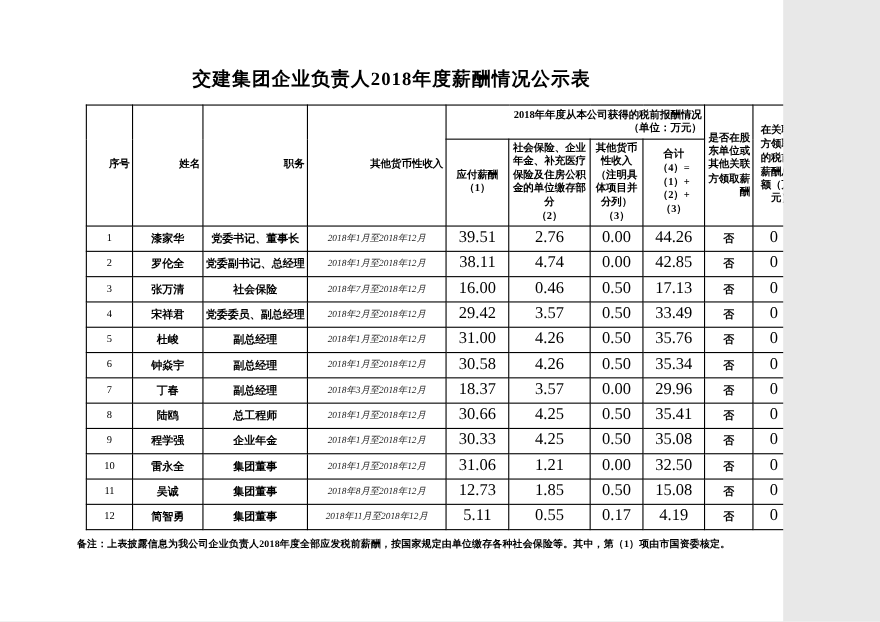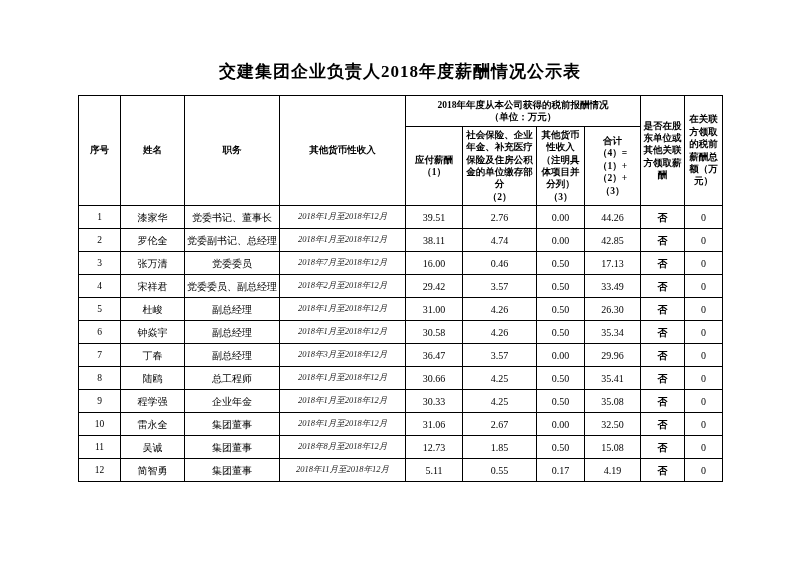--- a/index.html
+++ b/index.html
@@ -1,18 +1,18 @@
 <!DOCTYPE html>
 <html><head>
 <meta charset="utf-8">
 <style>
   html,body{margin:0;padding:0;background:#e8e8e8;}
   .page{
     position:relative;
-    width:800px;height:565px;
+    width:712px;height:565px;
     background:#ffffff;
     font-family:"Liberation Serif","DejaVu Serif",serif;
     color:#000;
     overflow:hidden;
   }
   .doc-title{
     position:absolute;
     top:60px;left:0;width:100%;
     text-align:center;
     font-size:17px;
@@ -34,27 +34,27 @@
     line-height:1.3;
     overflow:hidden;
     word-break:break-all;
   }
   table.salary th{
     font-weight:bold;
     font-size:9.5px;
     white-space:pre-line;
   }
   th.th-small{font-size:8.5px;}
-  tr.group-row th{height:28px;}
+  tr.group-row th{height:28px;text-align:right;}
   tr.sub-row th{height:76px;}
   tbody tr{height:23px;}
   td.c-no{font-size:9.5px;}
-  td.c-name, td.c-pos{font-weight:normal;font-size:10px;}
+  td.c-name, td.c-pos{font-weight:bold;font-size:10px;}
   td.c-term{font-size:8.5px;color:#222;font-style:italic;}
-  td.c-num{font-size:10px;}
+  td.c-num{font-size:15px;}
   td.c-rel{font-weight:bold;font-size:10px;}
   .doc-note{
     position:absolute;
     left:70px;top:488px;
     width:660px;
     font-size:9px;
     font-weight:bold;
     letter-spacing:0.2px;
   }
 </style>
@@ -121,21 +121,21 @@
         <td class="c-num">38.11</td>
         <td class="c-num">4.74</td>
         <td class="c-num">0.00</td>
         <td class="c-num">42.85</td>
         <td class="c-rel">否</td>
         <td class="c-num">0</td>
       </tr>
       <tr>
         <td class="c-no">3</td>
         <td class="c-name">张万清</td>
-        <td class="c-pos">党委委员</td>
+        <td class="c-pos">社会保险</td>
         <td class="c-term">2018年7月至2018年12月</td>
         <td class="c-num">16.00</td>
         <td class="c-num">0.46</td>
         <td class="c-num">0.50</td>
         <td class="c-num">17.13</td>
         <td class="c-rel">否</td>
         <td class="c-num">0</td>
       </tr>
       <tr>
         <td class="c-no">4</td>
@@ -150,42 +150,42 @@
         <td class="c-num">0</td>
       </tr>
       <tr>
         <td class="c-no">5</td>
         <td class="c-name">杜峻</td>
         <td class="c-pos">副总经理</td>
         <td class="c-term">2018年1月至2018年12月</td>
         <td class="c-num">31.00</td>
         <td class="c-num">4.26</td>
         <td class="c-num">0.50</td>
-        <td class="c-num">26.30</td>
+        <td class="c-num">35.76</td>
         <td class="c-rel">否</td>
         <td class="c-num">0</td>
       </tr>
       <tr>
         <td class="c-no">6</td>
         <td class="c-name">钟焱宇</td>
         <td class="c-pos">副总经理</td>
         <td class="c-term">2018年1月至2018年12月</td>
         <td class="c-num">30.58</td>
         <td class="c-num">4.26</td>
         <td class="c-num">0.50</td>
         <td class="c-num">35.34</td>
         <td class="c-rel">否</td>
         <td class="c-num">0</td>
       </tr>
       <tr>
         <td class="c-no">7</td>
         <td class="c-name">丁春</td>
         <td class="c-pos">副总经理</td>
         <td class="c-term">2018年3月至2018年12月</td>
-        <td class="c-num">36.47</td>
+        <td class="c-num">18.37</td>
         <td class="c-num">3.57</td>
         <td class="c-num">0.00</td>
         <td class="c-num">29.96</td>
         <td class="c-rel">否</td>
         <td class="c-num">0</td>
       </tr>
       <tr>
         <td class="c-no">8</td>
         <td class="c-name">陆鸥</td>
         <td class="c-pos">总工程师</td>
@@ -208,21 +208,21 @@
         <td class="c-num">35.08</td>
         <td class="c-rel">否</td>
         <td class="c-num">0</td>
       </tr>
       <tr>
         <td class="c-no">10</td>
         <td class="c-name">雷永全</td>
         <td class="c-pos">集团董事</td>
         <td class="c-term">2018年1月至2018年12月</td>
         <td class="c-num">31.06</td>
-        <td class="c-num">2.67</td>
+        <td class="c-num">1.21</td>
         <td class="c-num">0.00</td>
         <td class="c-num">32.50</td>
         <td class="c-rel">否</td>
         <td class="c-num">0</td>
       </tr>
       <tr>
         <td class="c-no">11</td>
         <td class="c-name">吴诚</td>
         <td class="c-pos">集团董事</td>
         <td class="c-term">2018年8月至2018年12月</td>
@@ -241,14 +241,15 @@
         <td class="c-num">5.11</td>
         <td class="c-num">0.55</td>
         <td class="c-num">0.17</td>
         <td class="c-num">4.19</td>
         <td class="c-rel">否</td>
         <td class="c-num">0</td>
       </tr>
     </tbody>
   </table>
 
+  <div class="doc-note">备注：上表披露信息为我公司企业负责人2018年度全部应发税前薪酬，按国家规定由单位缴存各种社会保险等。其中，第（1）项由市国资委核定。</div>
 
 </div>
 
 </body></html>

